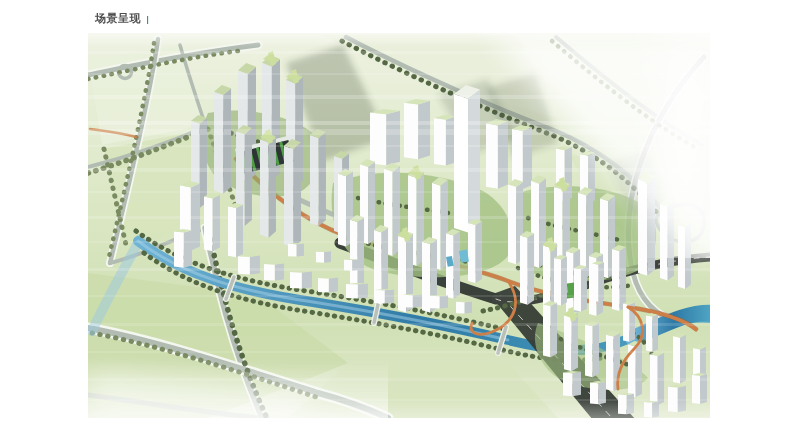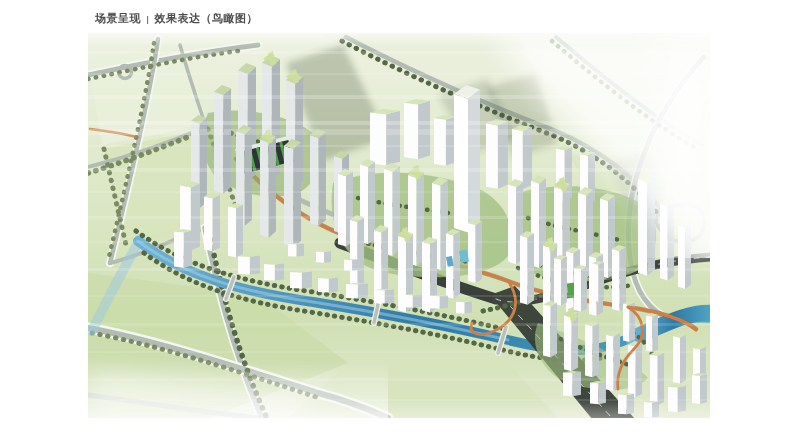--- a/index.html
+++ b/index.html
@@ -30,21 +30,20 @@
   .b-tower{--tw-front:#ffffff;--tw-side:#d4dadc;--tw-roof:#edf1e8;}
 </style>
 </head>
 <body>
 
 <div class="page">
 
   <div class="slide-header">
     <span>场景呈现</span>
       <span class="sep">I</span>
-      <span>效果表达（鸟瞰图）</span>
   </div>
 
   <div class="figure">
   <svg viewBox="0 0 622 385">
     <defs>
       <linearGradient id="bgGrad" x1="0" y1="0" x2="0" y2="1">
         <stop offset="0" stop-color="#eef2e2"></stop>
         <stop offset="0.45" stop-color="#dbe7c4"></stop>
         <stop offset="0.75" stop-color="#d0e0b4"></stop>
         <stop offset="1" stop-color="#e2eacf"></stop>

